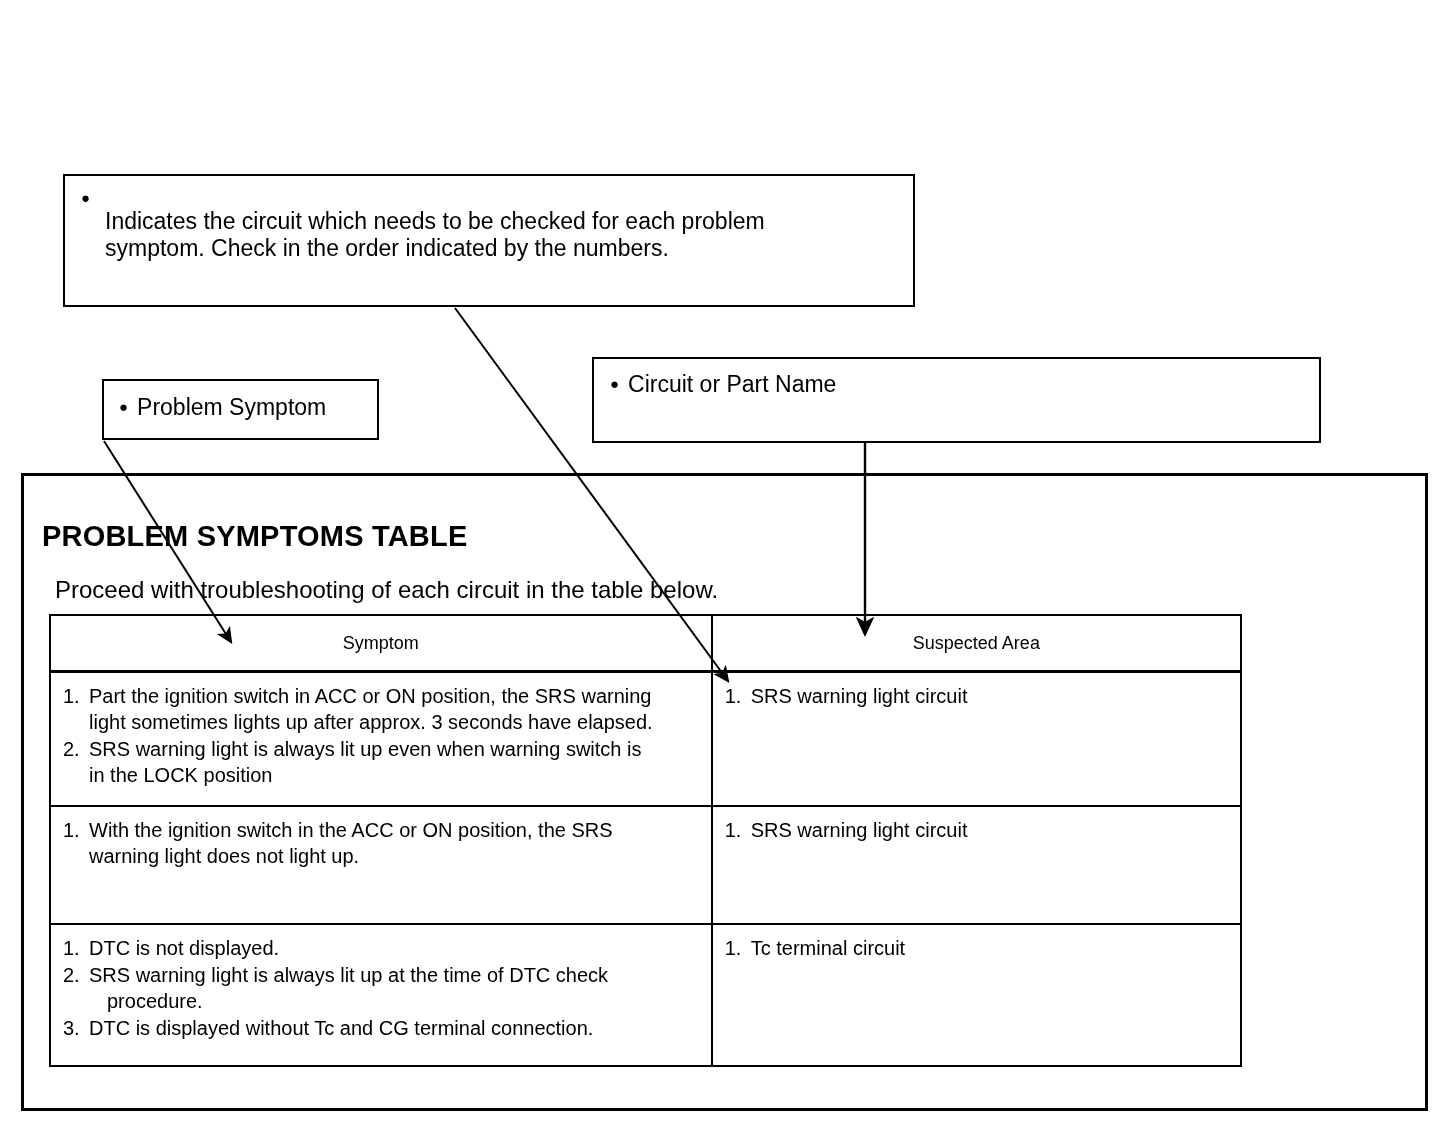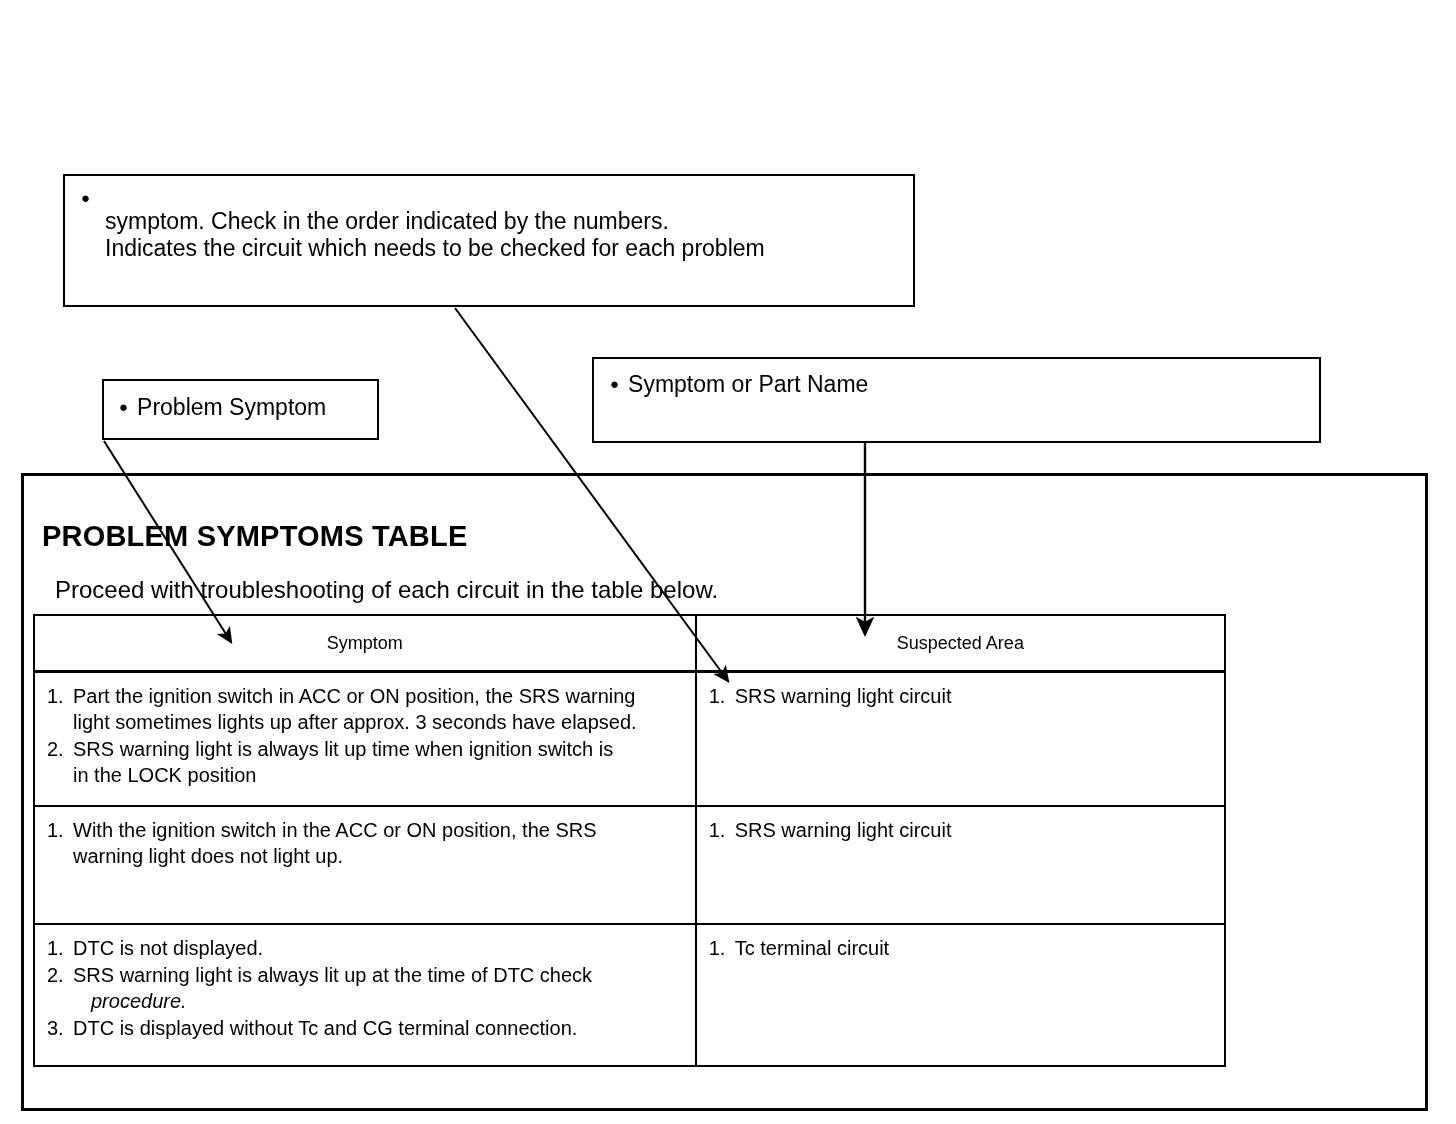--- a/index.html
+++ b/index.html
@@ -122,21 +122,21 @@
     left: 55px;
     top: 576px;
     font-size: 24px;
     z-index: 3;
     white-space: nowrap;
   }
 
   
   #symptoms-table {
     position: absolute;
-    left: 33px;
+    left: 49px;
     top: 614px;
     width: 1193px;
     border-collapse: collapse;
     z-index: 3;
     background: #ffffff;
   }
   #symptoms-table th,
   #symptoms-table td {
     border: 2px solid #000000;
     background: transparent;
@@ -186,35 +186,35 @@
 </style>
 </head>
 <body>
 
 <div id="page-root">
 
   <div class="callout" id="callout-inspection-order">
     <div class="callout-line bullet-row">
       <span class="bullet">●</span>
     </div>
+    <div class="callout-line indent">Indicates the circuit which needs to be checked for each problem</div>
     <div class="callout-line indent">symptom. Check in the order indicated by the numbers.</div>
-    <div class="callout-line indent">Indicates the circuit which needs to be checked for each problem</div>
   </div>
 
   <div class="callout" id="callout-problem-symptom">
     <div class="callout-line bullet-row">
       <span class="bullet">●</span>
       <span>Problem Symptom</span>
     </div>
   </div>
 
   <div class="callout" id="callout-circuit-part-name">
     <div class="callout-line bullet-row">
       <span class="bullet">●</span>
-      <span>Symptom or Part Name</span>
+      <span>Circuit or Part Name</span>
     </div>
   </div>
 
   <div id="main-frame"></div>
 
   <div id="section-intro">Proceed with troubleshooting of each circuit in the table below.</div>
   <div id="section-title">PROBLEM SYMPTOMS TABLE</div>
 
   <table id="symptoms-table">
     <thead>
@@ -231,21 +231,21 @@
             <div class="numbered">
               <span class="num">1.</span>
               <span class="txt">
                 <span class="cont">Part the ignition switch in  ACC or ON position, the SRS warning</span>
                 <span class="cont">light sometimes lights up after approx. 3 seconds have elapsed.</span>
               </span>
             </div>
             <div class="numbered">
               <span class="num">2.</span>
               <span class="txt">
-                <span class="cont">SRS warning light is always lit up time when ignition switch is</span>
+                <span class="cont">SRS warning light is always lit up even when warning switch is</span>
                 <span class="cont">in the LOCK position</span>
               </span>
             </div>
           </div>
         </td>
         <td>
           <div class="cell-inner">
             <div class="numbered">
               <span class="num">1.</span>
               <span class="txt">SRS warning light circuit</span>
@@ -280,21 +280,21 @@
         <td>
           <div class="cell-inner">
             <div class="numbered">
               <span class="num">1.</span>
               <span class="txt">DTC is not displayed.</span>
             </div>
             <div class="numbered">
               <span class="num">2.</span>
               <span class="txt">
                 <span class="cont">SRS warning light is always lit up at the time of DTC check</span>
-                <span class="cont" style="padding-left:18px;font-style:italic;">procedure.</span>
+                <span class="cont" style="padding-left:18px;">procedure.</span>
               </span>
             </div>
             <div class="numbered">
               <span class="num">3.</span>
               <span class="txt">DTC is displayed without Tc and CG terminal connection.</span>
             </div>
           </div>
         </td>
         <td class="v-middle">
           <div class="cell-inner">

